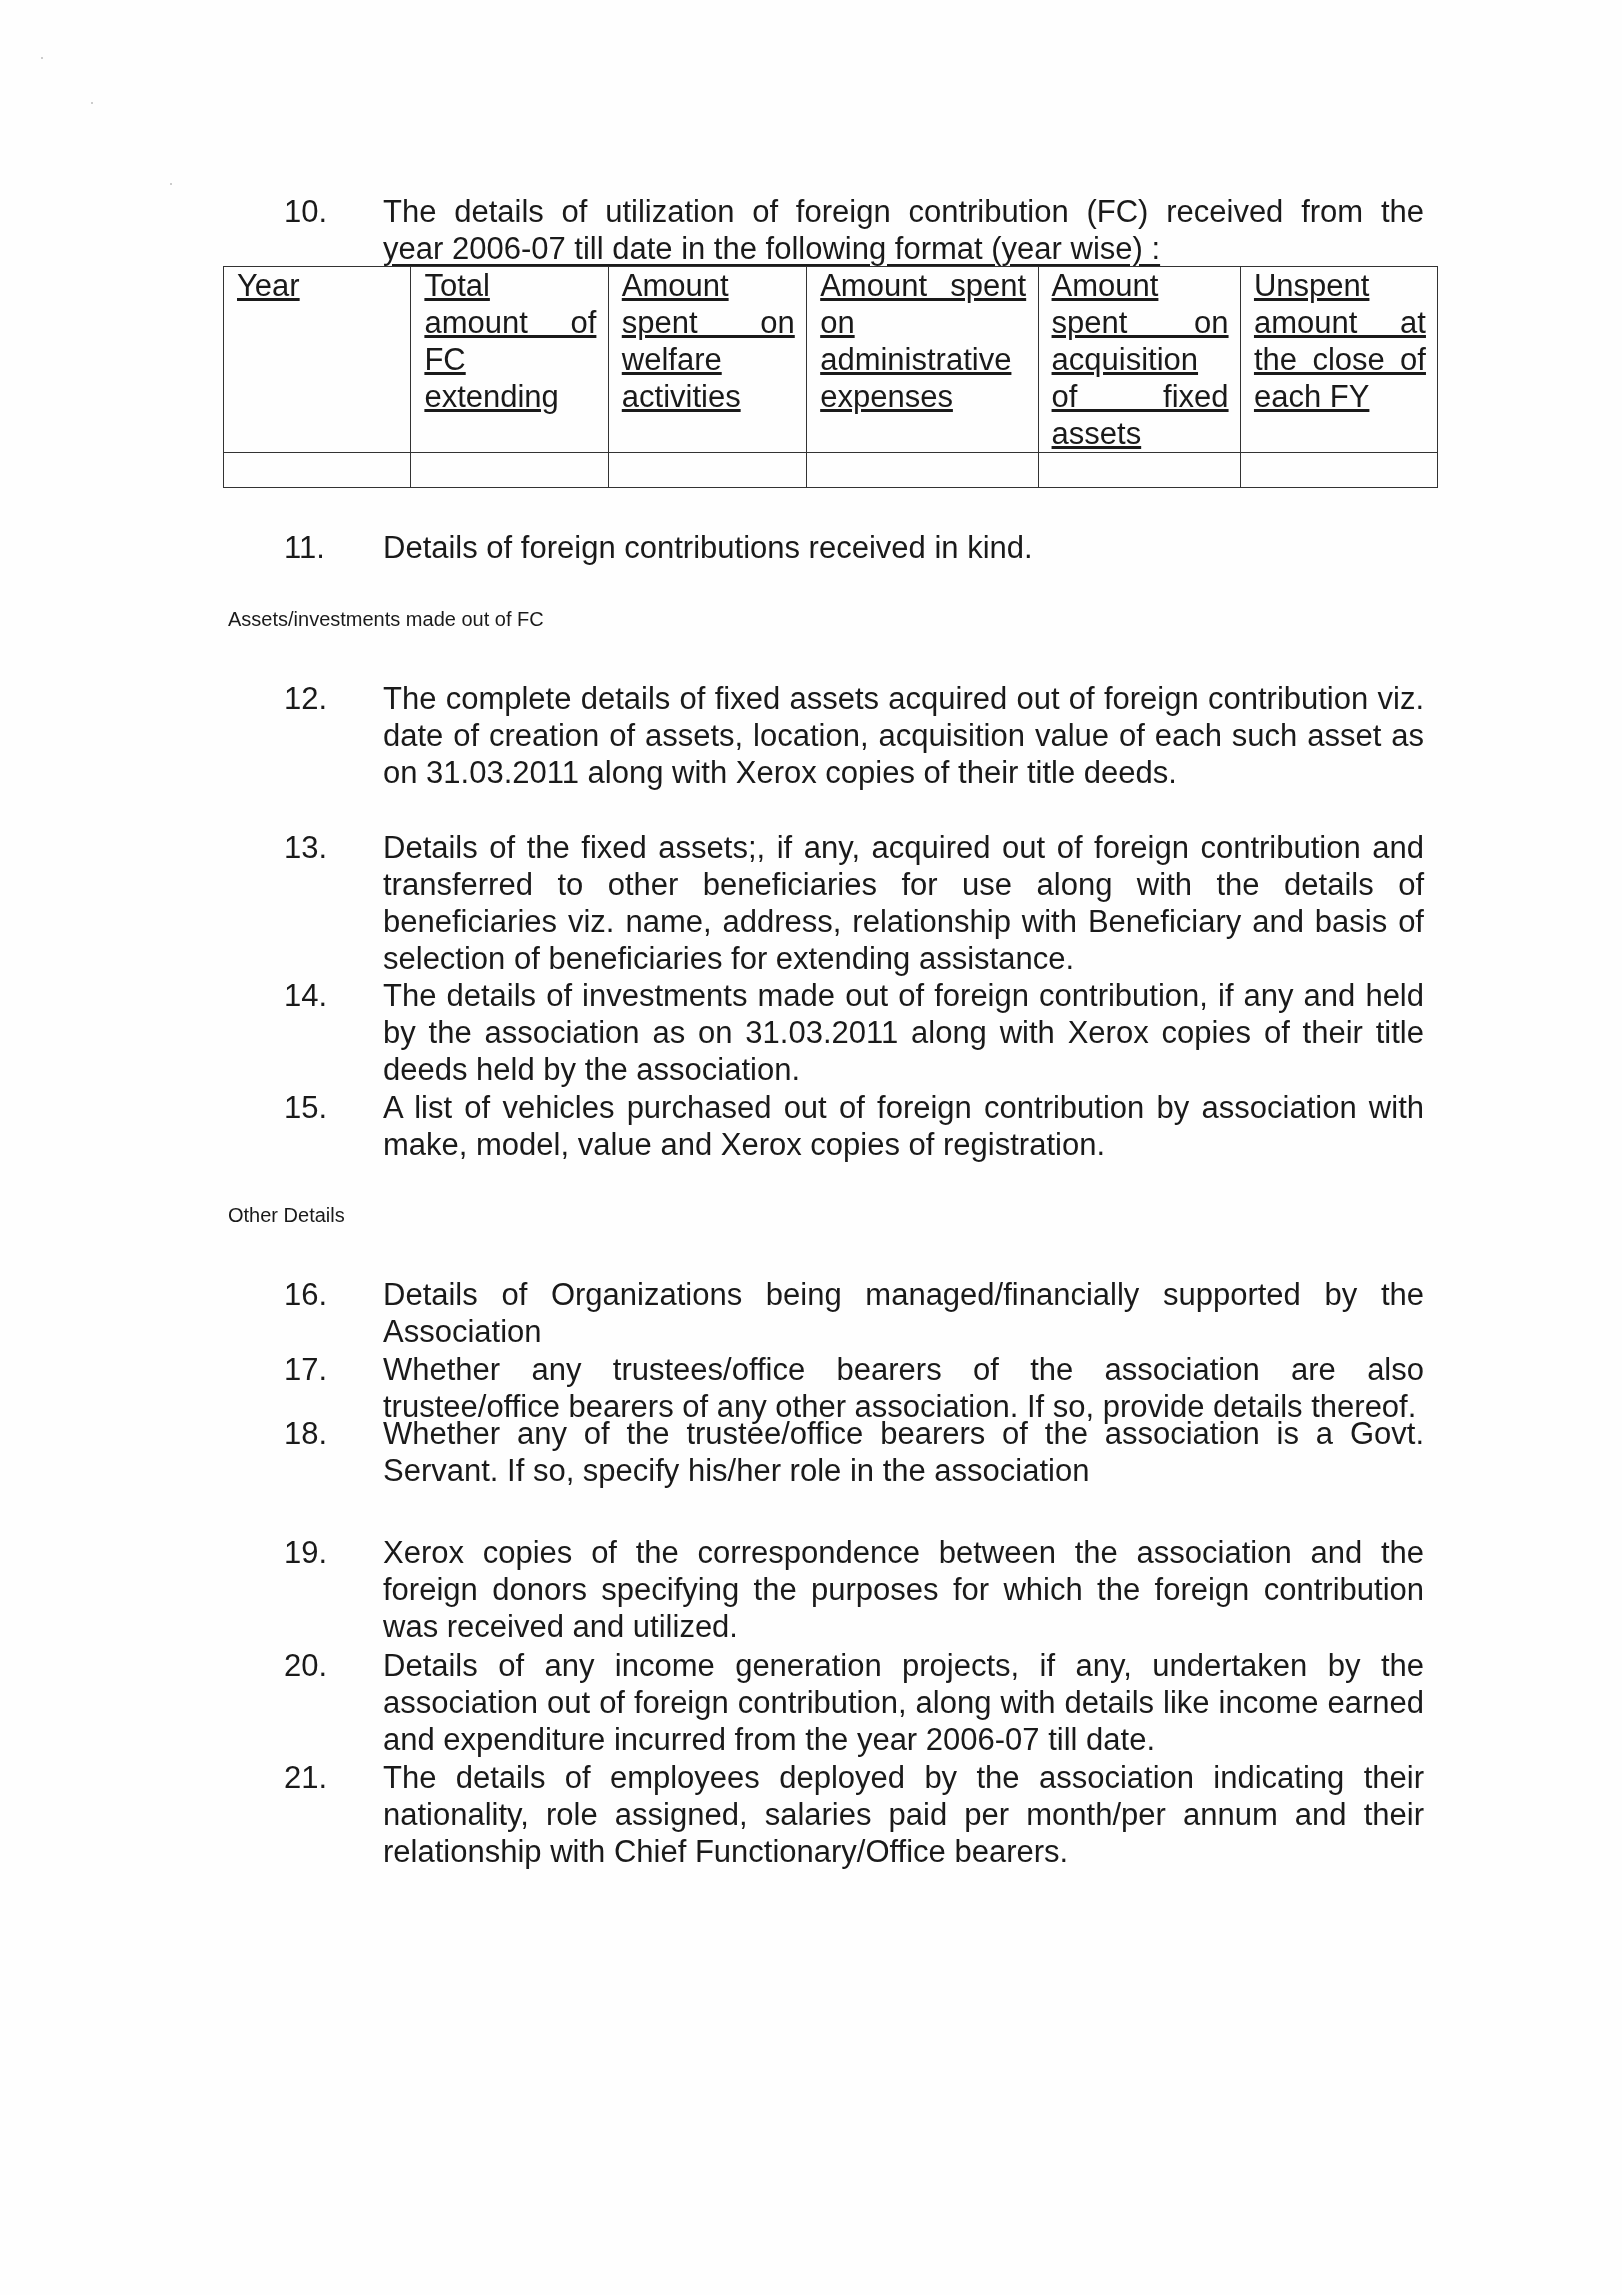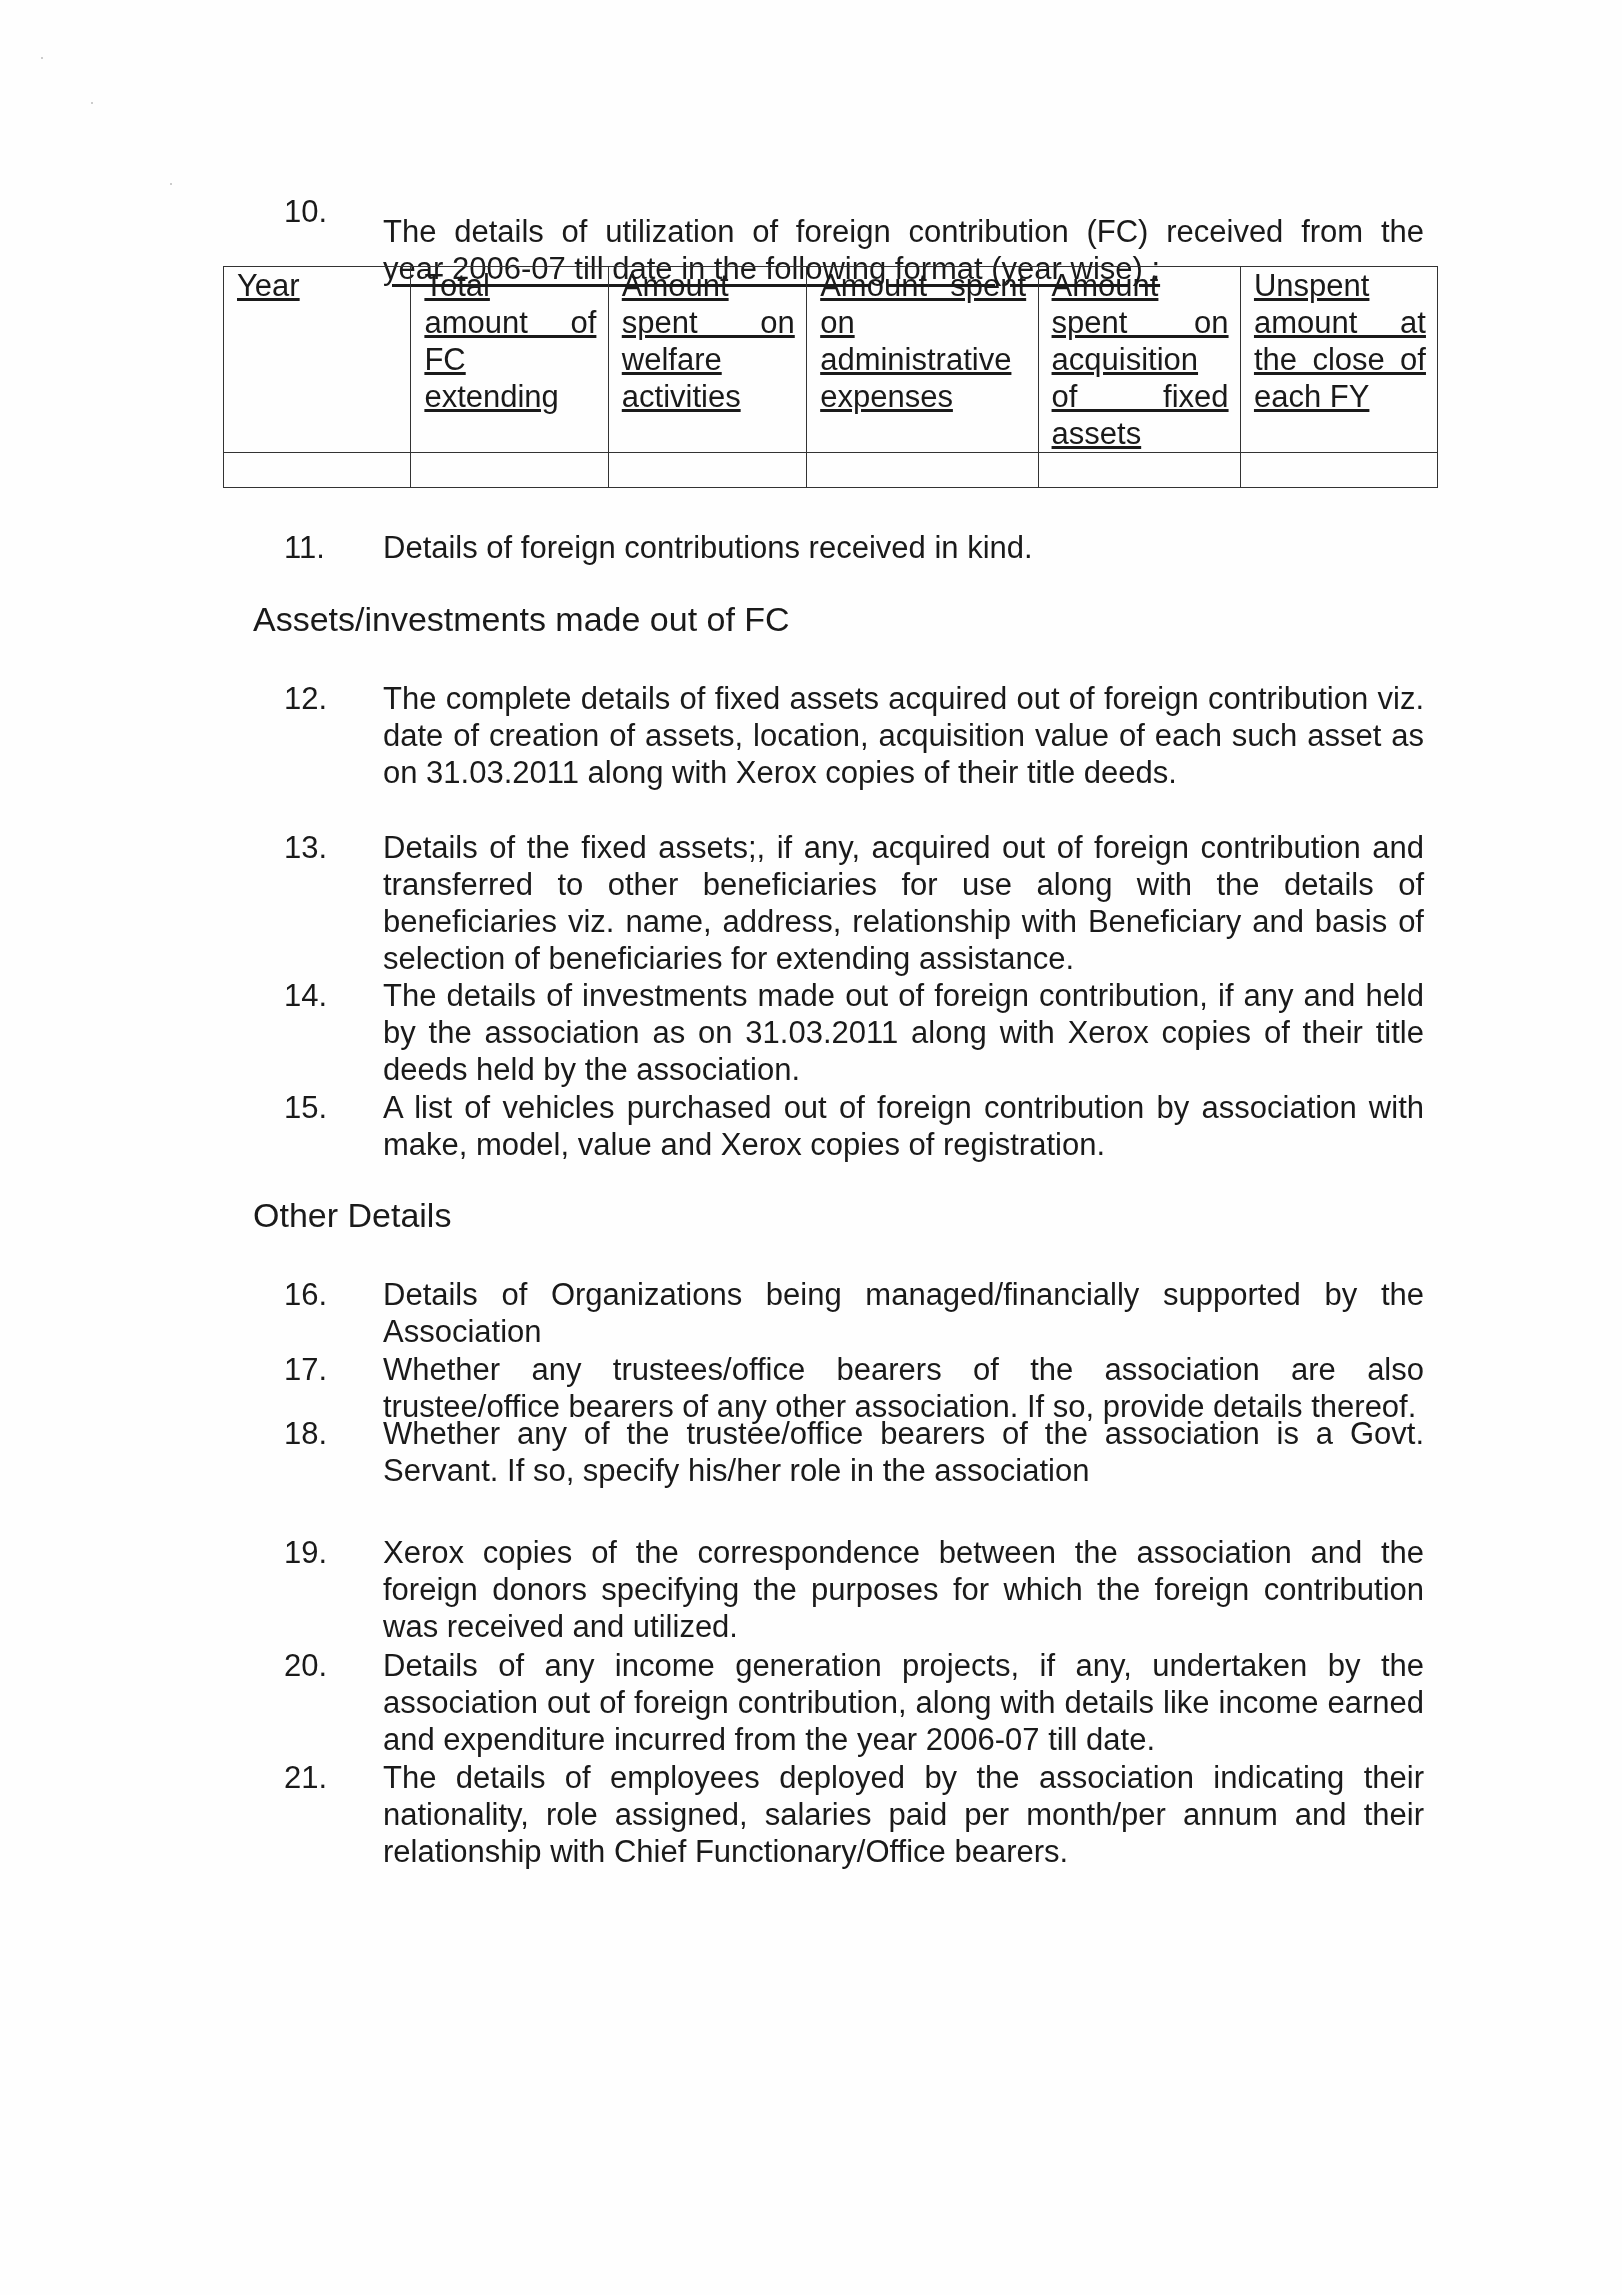--- a/index.html
+++ b/index.html
@@ -7,40 +7,40 @@
     width: 1623px; height: 2295px; position: relative; overflow: hidden;
     font-family: "Liberation Sans", sans-serif; color: #1a1a1a;
   }
   .page { position: absolute; left: 0; top: 0; width: 1623px; height: 2295px; background: #fefefe; }
   .speck { position: absolute; width: 2.4px; height: 2.4px; background: #bbb; border-radius: 50%; }
 
   .item { position: absolute; left: 284px; width: 1140px; font-size: 31px; line-height: 37px; }
   .item .num { position: absolute; left: 0; top: 0; width: 89px; }
   .item .text { margin-left: 99px; text-align: justify; text-align-last: left; }
 
-  .heading { position: absolute; left: 253px; font-size: 34px; line-height: 37px; }
+  .heading { position: absolute; left: 228px; font-size: 20px; line-height: 37px; }
 
   .fc-table { position: absolute; left: 223px; top: 266px; border-collapse: collapse; font-size: 31px; line-height: 37px; text-decoration: underline; }
   .fc-table th, .fc-table td { border: 1.6px solid #333; vertical-align: top; padding: 0 11.4px 0 13px; font-weight: normal; text-align: justify; text-align-last: left; }
   .fc-table thead th { height: 180px; }
   .fc-table tbody td { height: 34px; }
   .underline { text-decoration: underline; text-underline-offset: 4.9px; }
 </style>
 </head>
 <body>
 
 <div class="page">
   <div class="speck" style="left:41px;top:57px;"></div>
   <div class="speck" style="left:91px;top:102px;"></div>
   <div class="speck" style="left:170px;top:183px;"></div>
 
   <div class="item" style="top:193px;">
     <span class="num">10.</span>
     <div class="text">
-      <div style="text-align-last: justify; margin-top: 20px;">The details of utilization of foreign contribution (FC) received from the</div>
+      <div style="text-align-last: justify;">The details of utilization of foreign contribution (FC) received from the</div>
       <div class="underline">year 2006-07 till date in the following format (year wise) :</div>
     </div>
   </div>
 
   <table class="fc-table">
     <thead>
       <tr>
         <th style="width:162px;">Year</th>
         <th style="width:172px;">Total amount of FC extending</th>
         <th style="width:173px;">Amount spent on welfare activities</th>

